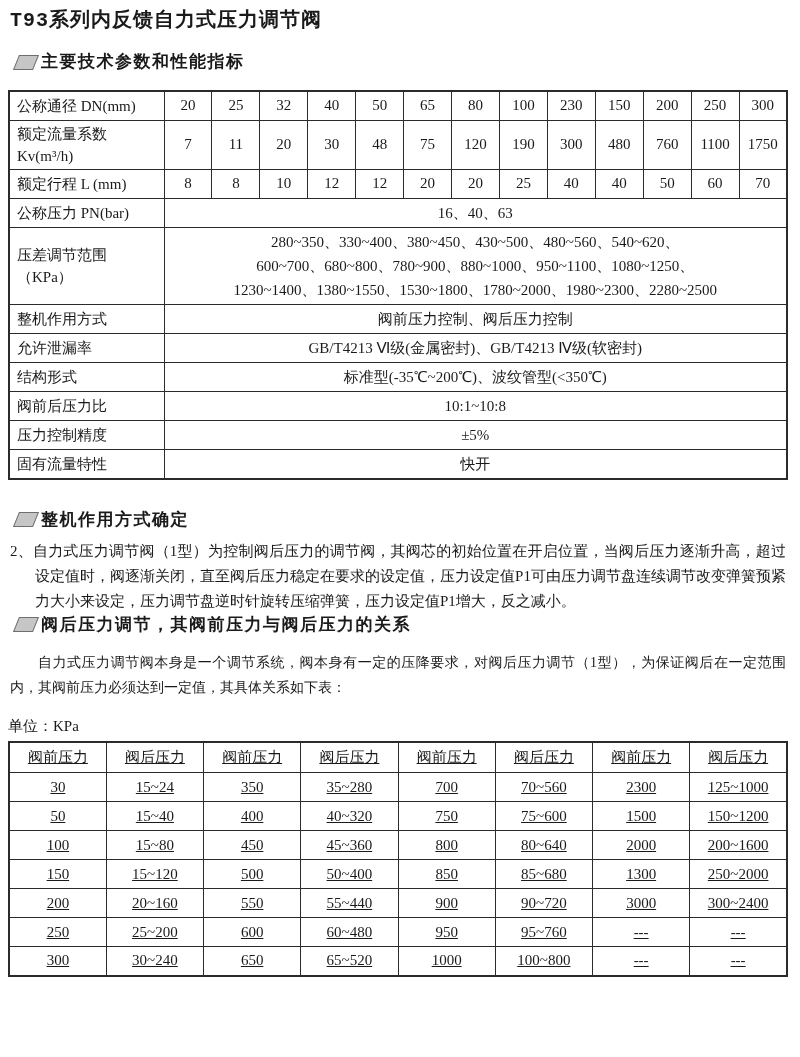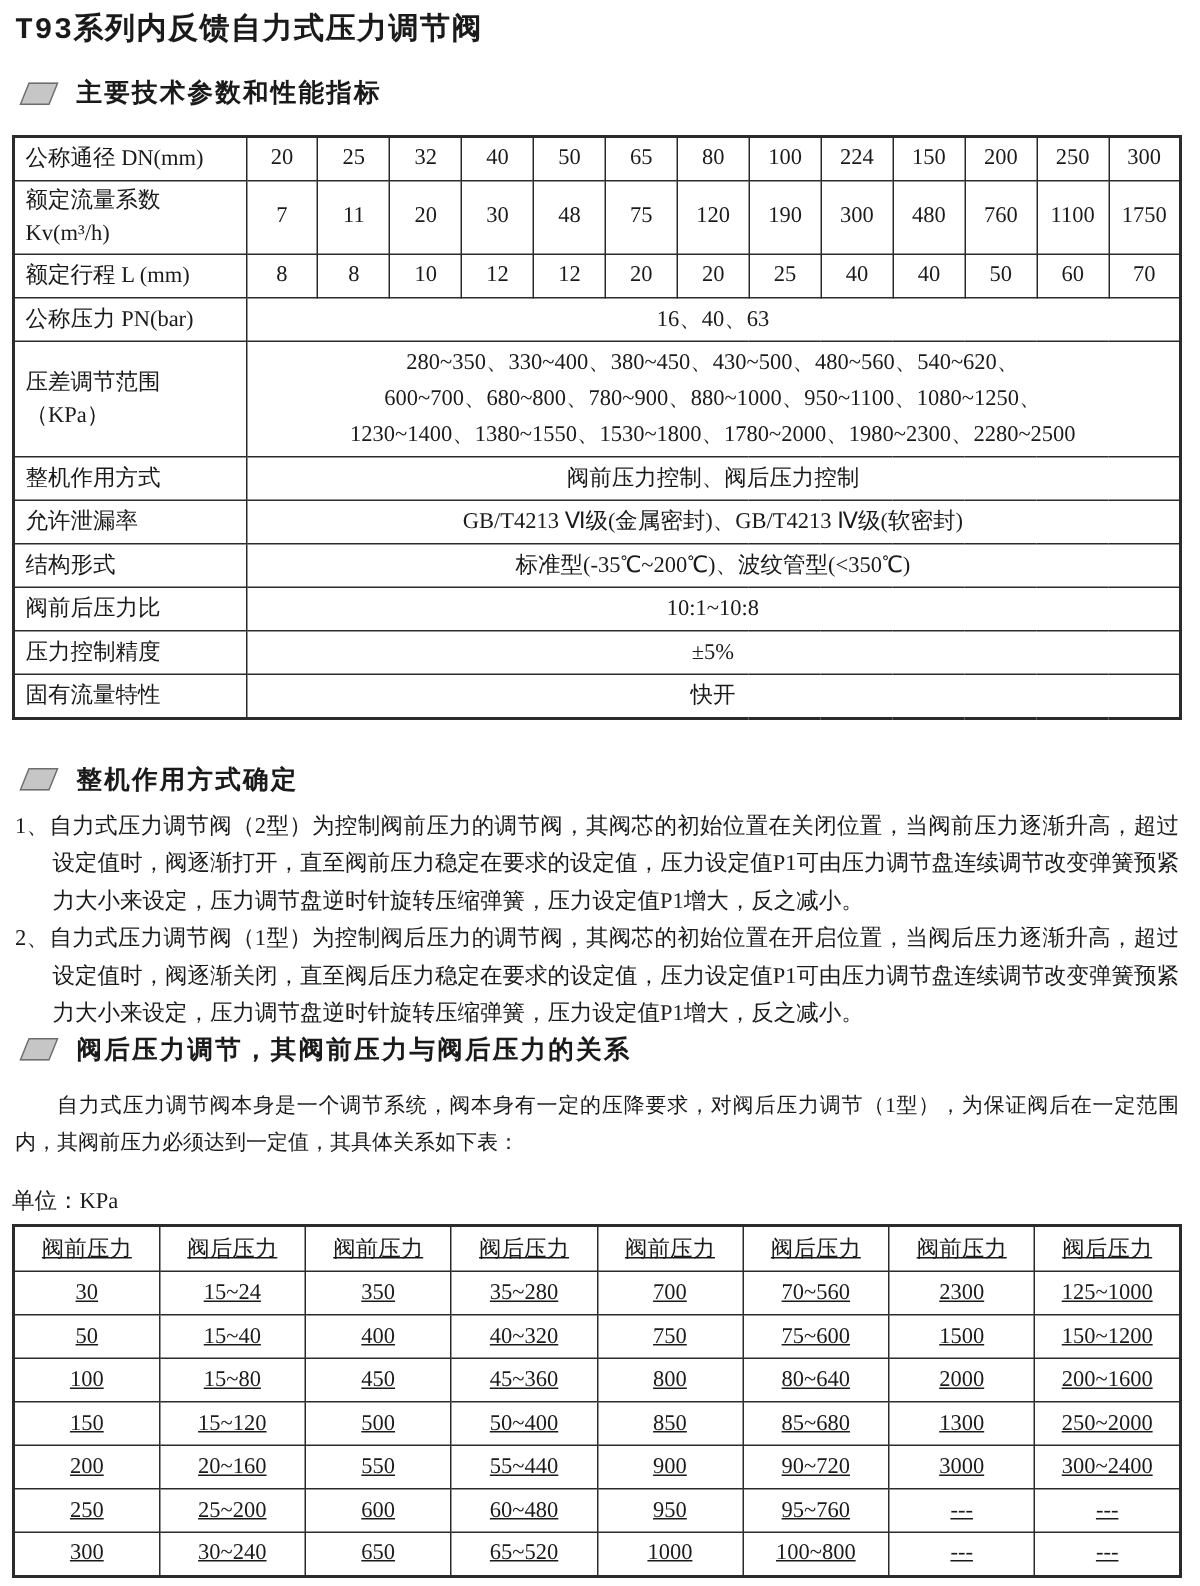--- a/index.html
+++ b/index.html
@@ -21,21 +21,21 @@
     font-family: Liberation Mono, monospace;
     font-weight: bold;
     font-size: 20px;
     line-height: 26px;
     margin: 2px 0 0 2px;
     letter-spacing: 1px;
   }
   .section-heading {
     display: flex;
     align-items: center;
-    gap: 15px;
+    gap: 5px;
     font-family: "Liberation Sans", sans-serif;
     font-weight: bold;
     font-size: 17px;
     line-height: 22px;
     letter-spacing: 1.5px;
     margin-left: 4px;
   }
   .section-heading.s1 { margin-top: 17px; }
   .section-heading.s2 { margin-top: 29px; }
   .section-heading.s3 { }
@@ -128,21 +128,21 @@
         <tr>
           <td class="label-cell">公称通径 DN(mm)</td>
           <td class="val-cell">20</td>
           <td class="val-cell">25</td>
           <td class="val-cell">32</td>
           <td class="val-cell">40</td>
           <td class="val-cell">50</td>
           <td class="val-cell">65</td>
           <td class="val-cell">80</td>
           <td class="val-cell">100</td>
-          <td class="val-cell">224</td>
+          <td class="val-cell">230</td>
           <td class="val-cell">150</td>
           <td class="val-cell">200</td>
           <td class="val-cell">250</td>
           <td class="val-cell">300</td>
         </tr>
         <tr>
           <td class="label-cell">额定流量系数Kv(m³/h)</td>
           <td class="val-cell">7</td>
           <td class="val-cell">11</td>
           <td class="val-cell">20</td>
@@ -210,21 +210,20 @@
         </tr>
       </tbody>
   </table>
 
   <div class="section-heading s2">
     <span class="marker"></span>
     <span>整机作用方式确定</span>
   </div>
 
   <div class="paragraphs">
-    <div class="action-para">1、自力式压力调节阀（2型）为控制阀前压力的调节阀，其阀芯的初始位置在关闭位置，当阀前压力逐渐升高，超过设定值时，阀逐渐打开，直至阀前压力稳定在要求的设定值，压力设定值P1可由压力调节盘连续调节改变弹簧预紧力大小来设定，压力调节盘逆时针旋转压缩弹簧，压力设定值P1增大，反之减小。</div>
     <div class="action-para">2、自力式压力调节阀（1型）为控制阀后压力的调节阀，其阀芯的初始位置在开启位置，当阀后压力逐渐升高，超过设定值时，阀逐渐关闭，直至阀后压力稳定在要求的设定值，压力设定值P1可由压力调节盘连续调节改变弹簧预紧力大小来设定，压力调节盘逆时针旋转压缩弹簧，压力设定值P1增大，反之减小。</div>
   </div>
 
   <div class="section-heading s3">
     <span class="marker"></span>
     <span>阀后压力调节，其阀前压力与阀后压力的关系</span>
   </div>
 
   <div class="lead-para">自力式压力调节阀本身是一个调节系统，阀本身有一定的压降要求，对阀后压力调节（1型），为保证阀后在一定范围内，其阀前压力必须达到一定值，其具体关系如下表：</div>
 

